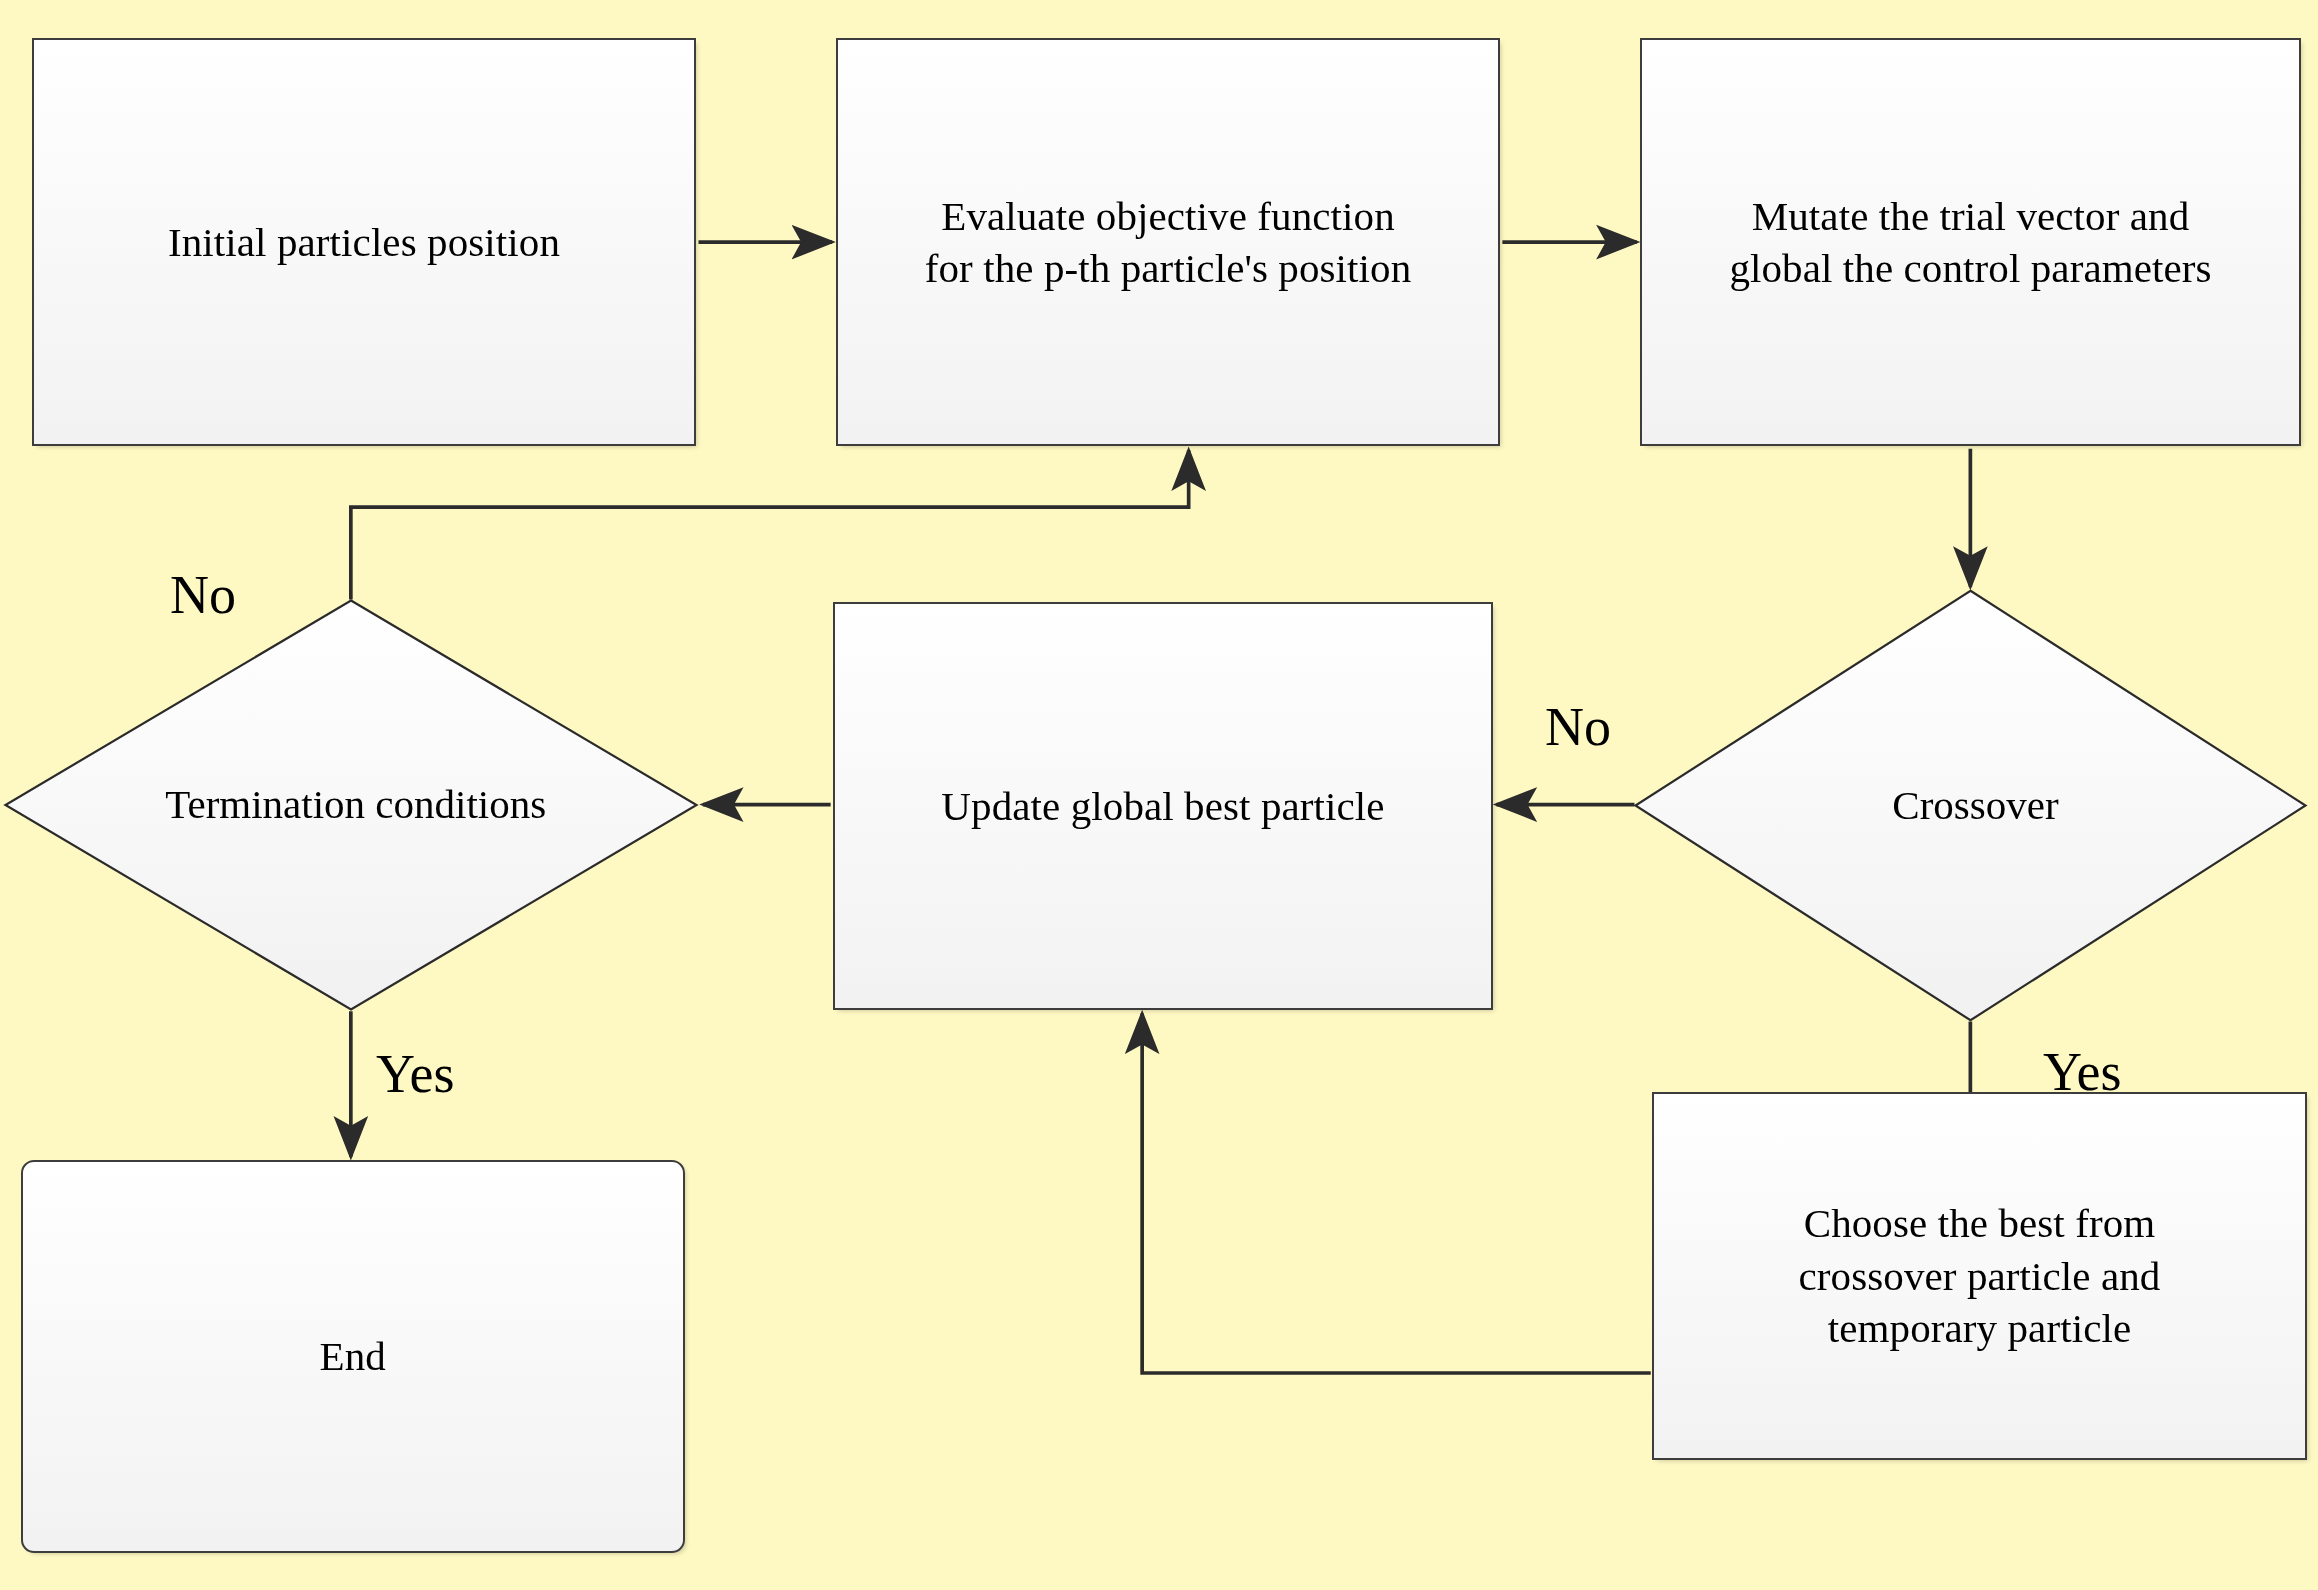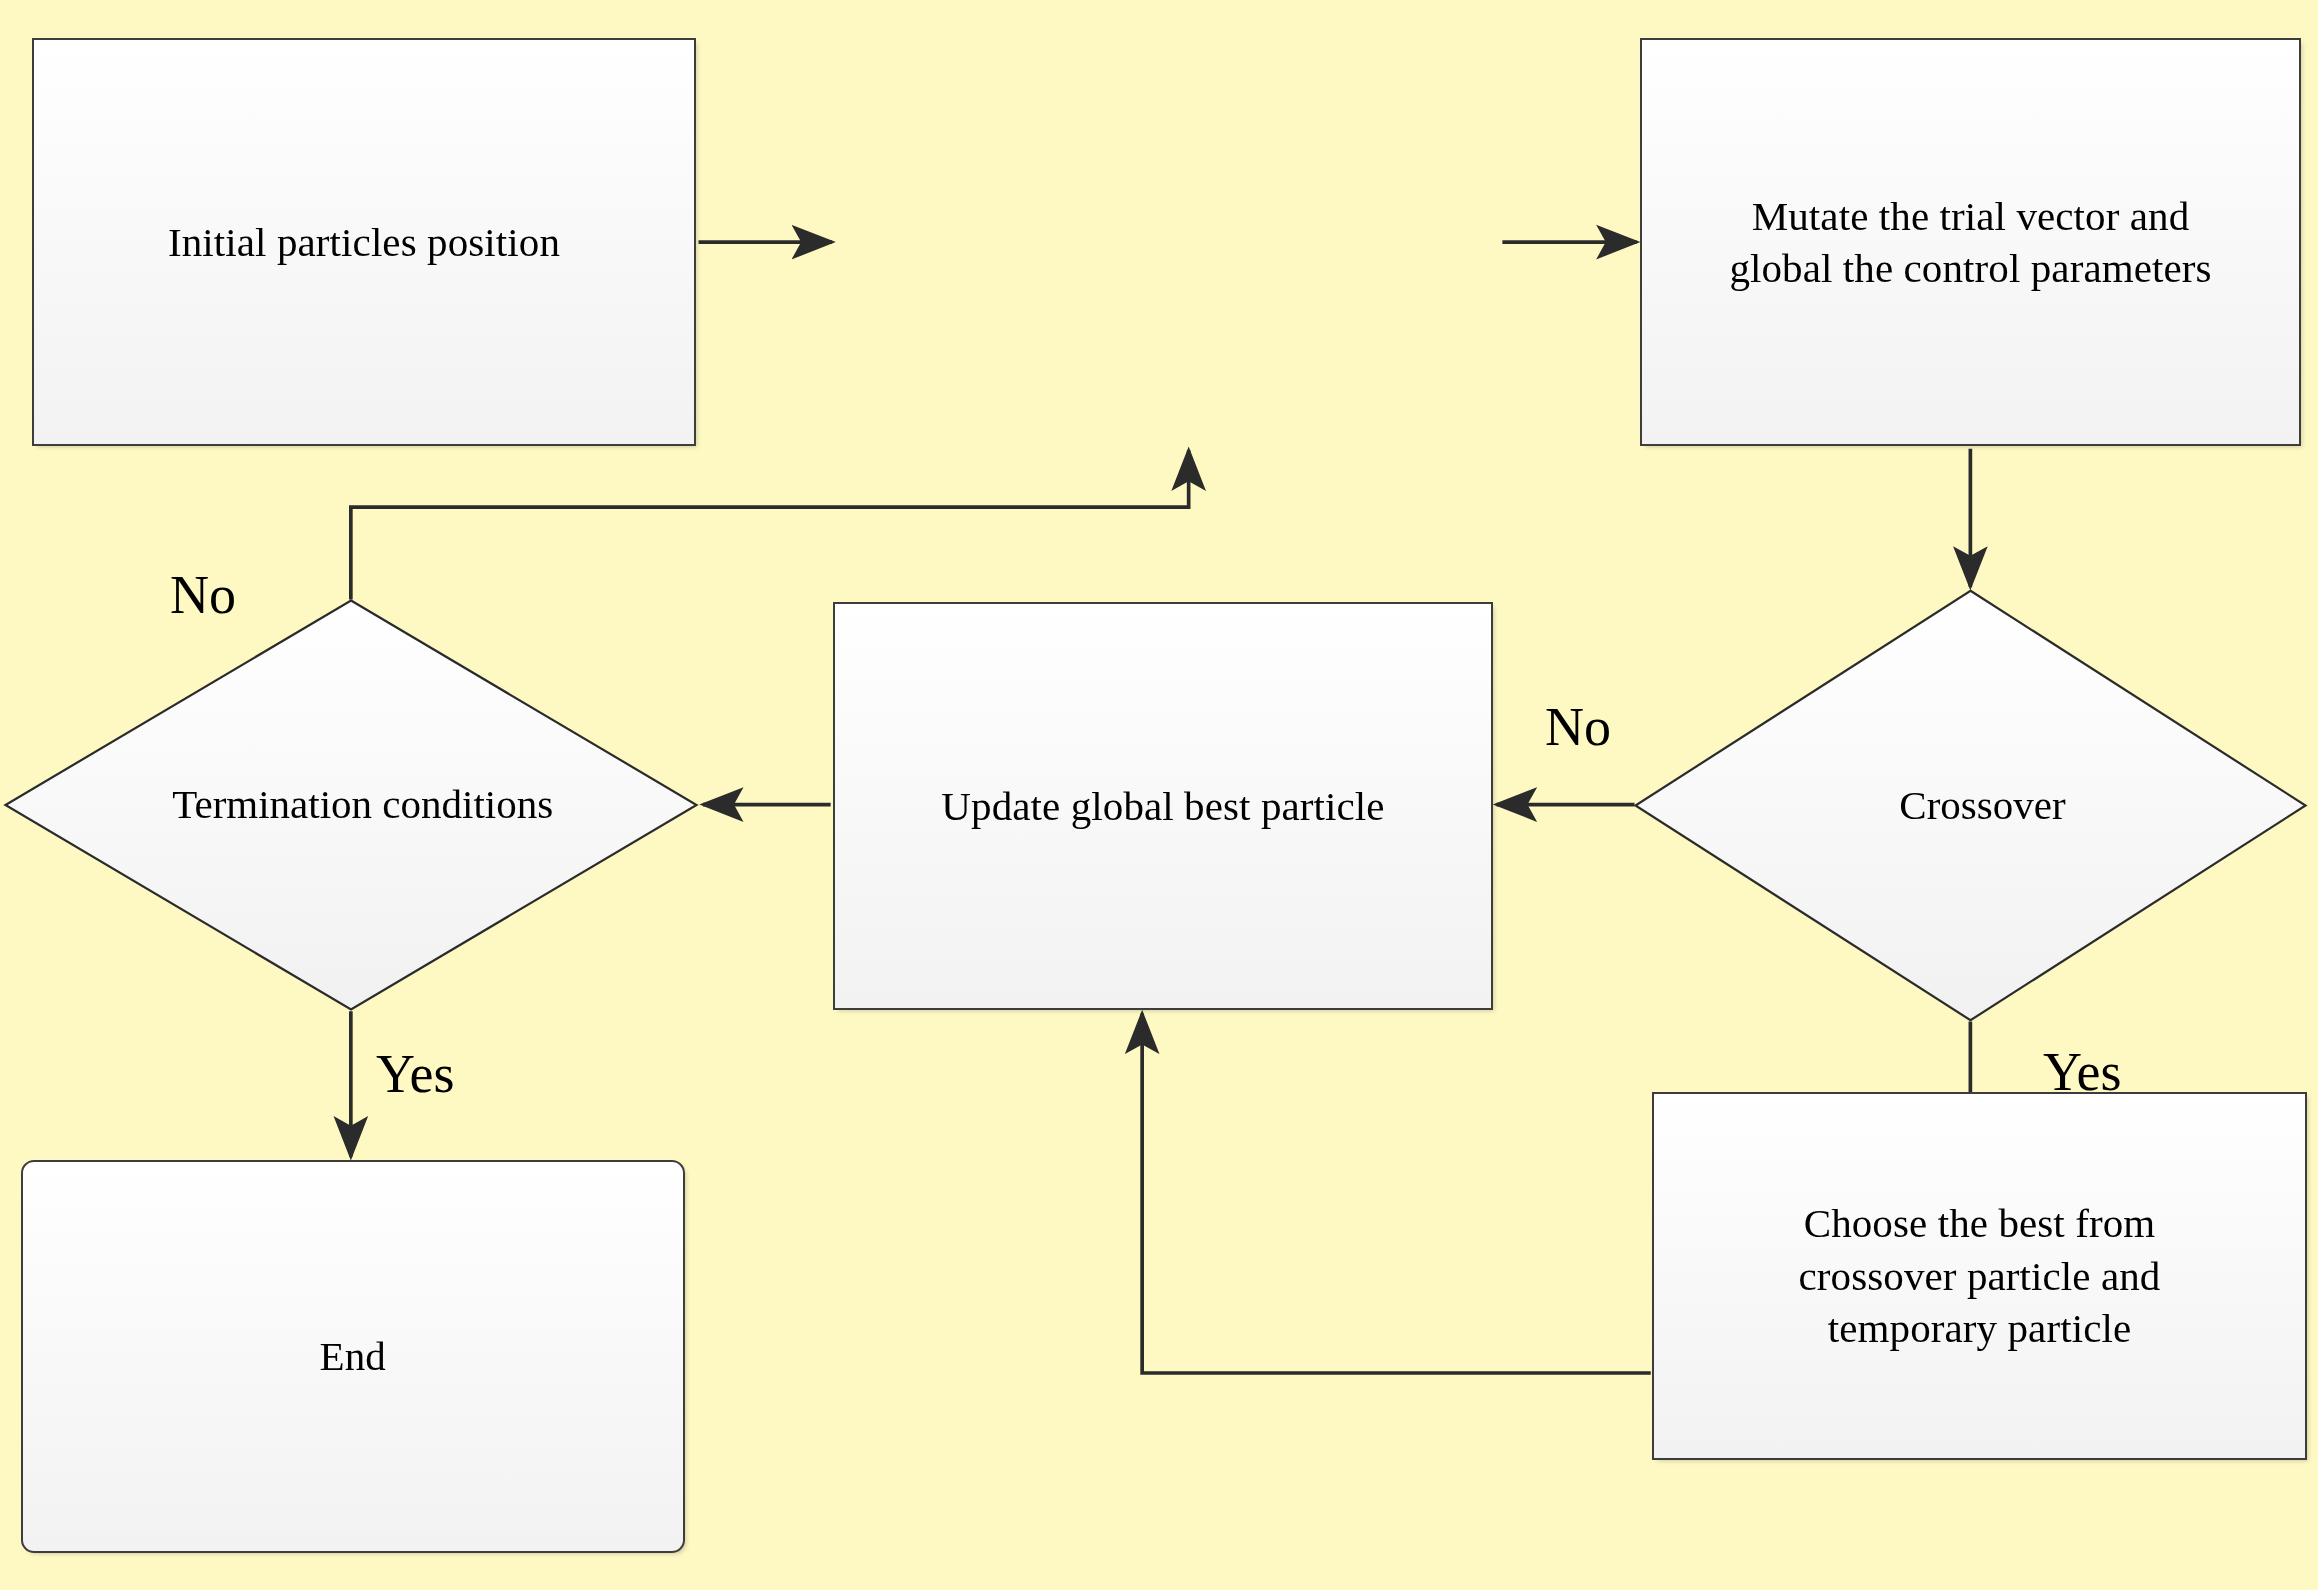--- a/index.html
+++ b/index.html
@@ -23,21 +23,21 @@
     padding:0 7.4px;
   }
   .rect{
     border:2.2px solid #3d3d3d;
     background:linear-gradient(180deg,#ffffff 0%,#fafafa 38%,#f2f2f2 100%);
     box-shadow:3px 3px 4.4px -2.2px rgba(0,0,0,0.18);
   }
   .diamond-wrap{position:absolute;}
   .diamond-wrap svg{display:block;overflow:visible;}
   .diamond-label{
-    position:absolute;left:12px;top:0;width:100%;height:100%;
+    position:absolute;left:5px;top:0;width:100%;height:100%;
     display:flex;align-items:center;justify-content:center;
     color:#000;font-size:41px;line-height:1.2;text-align:left;
   }
   .edge-label{
     position:absolute;color:#000;font-size:54px;line-height:1;white-space:nowrap;
   }
 </style>
 </head>
 <body>
 
@@ -74,20 +74,24 @@
       <path d="M475,812 L475,687 L1610,687 L1610,610"></path>
 
       <path d="M2236,1860 L1547,1860 L1547,1373"></path>
     </g>
   </svg>
 
   <div class="node rect" style="left:32px;top:38px;width:664px;height:408px;">
     <div class="txt">Initial particles position</div>
   </div>
 
+  <div class="node rect" style="left:836px;top:38px;width:664px;height:408px;">
+    <div class="txt">Evaluate objective function
+for the p-th particle's position</div>
+  </div>
 
   <div class="node rect" style="left:1640px;top:38px;width:661px;height:408px;">
     <div class="txt">Mutate the trial vector and
 global the control parameters</div>
   </div>
 
   <div class="node rect" style="left:833px;top:602px;width:660px;height:408px;">
     <div class="txt">Update global best particle</div>
   </div>
 

